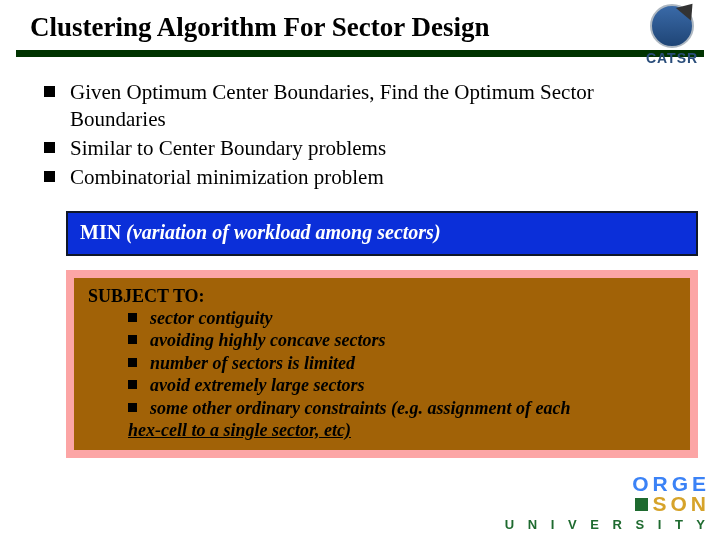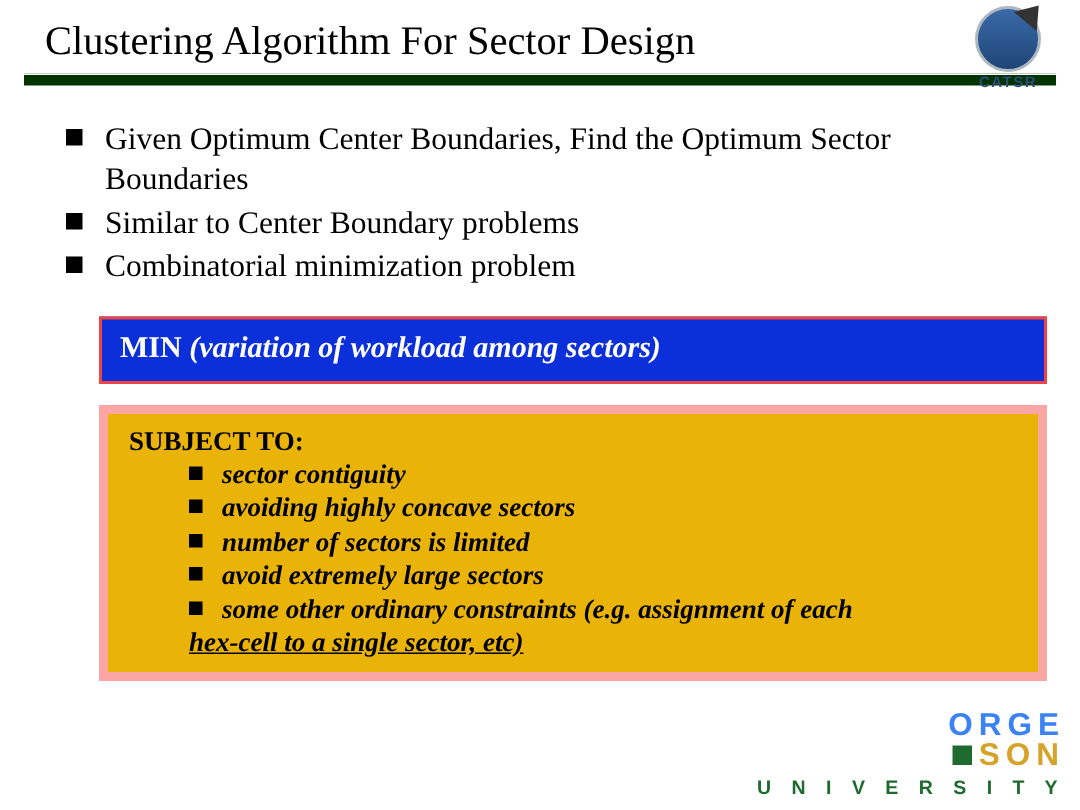--- a/index.html
+++ b/index.html
@@ -9,21 +9,21 @@
     background: #ffffff;
     font-family: "Times New Roman", Times, serif;
     position: relative;
     overflow: hidden;
   }
   .title-area {
     padding: 12px 0 6px 30px;
   }
   .title {
     font-size: 27px;
-    font-weight: normal;
+    font-weight: bold;
     color: #000;
   }
   .logo {
     position: absolute;
     top: 4px;
     right: 18px;
     width: 60px;
     height: 56px;
   }
   .logo-circle {
@@ -41,21 +41,21 @@
     right: -6px;
     width: 0;
     height: 0;
     border-left: 10px solid transparent;
     border-right: 10px solid transparent;
     border-bottom: 14px solid #333;
     transform: rotate(40deg);
   }
   .logo-text {
     font-family: Arial, sans-serif;
-    font-size: 10px;
+    font-size: 14px;
     font-weight: bold;
     letter-spacing: 1px;
     color: #2a4d7a;
     text-align: center;
     margin-top: 2px;
   }
   .underline-bar {
     height: 8px;
     background: #003300;
     margin: 0 16px 0 16px;
@@ -82,36 +82,36 @@
     top: 7px;
     width: 11px;
     height: 11px;
     background: #000;
   }
   .box-area {
     margin: 20px 22px 0 66px;
   }
   .min-box {
     background: #0b2fd9;
-    border: 2px solid #ef4444;
+    border: 2px solid #0f172a;
     padding: 8px 12px 10px 12px;
     color: #fff;
     font-size: 20px;
   }
   .min-box .min-label {
     font-weight: bold;
     font-style: normal;
   }
   .min-box .min-rest {
     font-style: italic;
     font-weight: bold;
   }
   .subject-box {
-    background: #eab308;
-    border: 6px solid #fca5a5;
+    background: #a16207;
+    border: 8px solid #fca5a5;
     margin-top: 14px;
     padding: 8px 14px 8px 14px;
     font-size: 18px;
   }
   .subject-heading {
     font-weight: bold;
   }
   .subject-list {
     list-style: none;
     padding-left: 40px;

